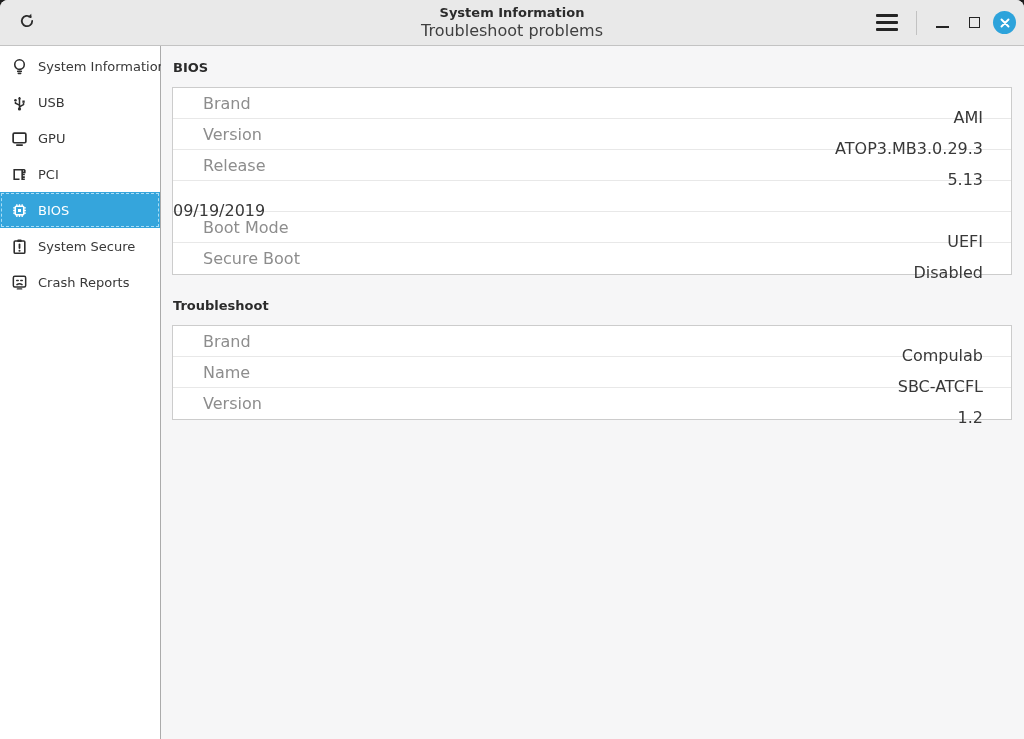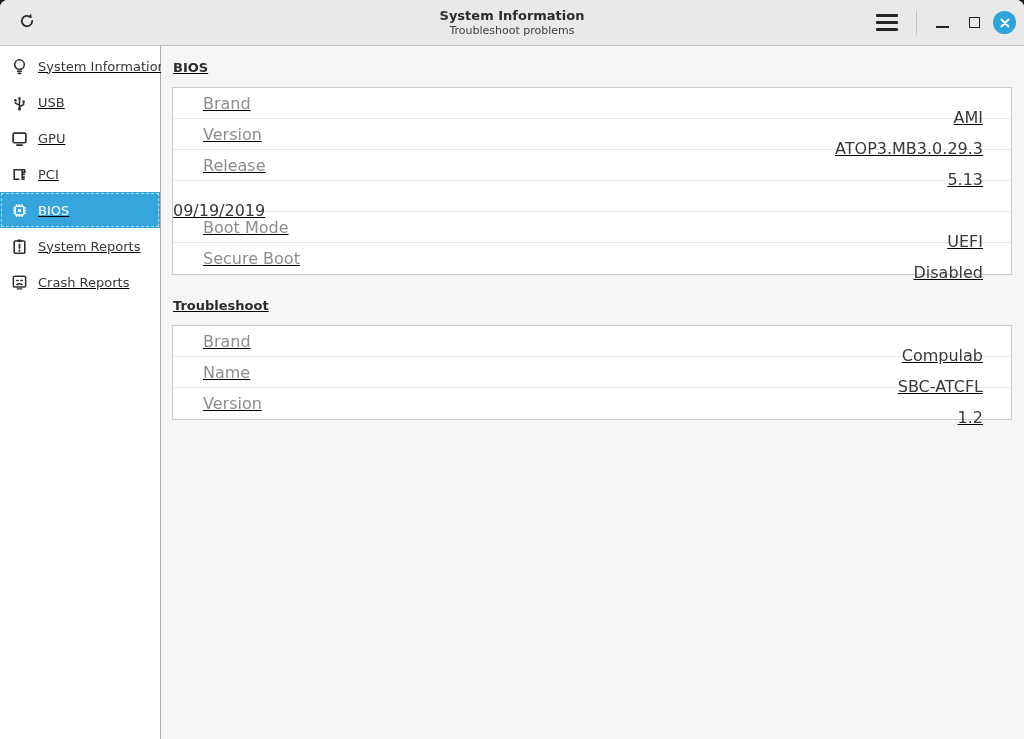--- a/index.html
+++ b/index.html
@@ -6,21 +6,20 @@
   html,body { background:#1d1d1d; }
   body { font-family:"DejaVu Sans","Liberation Sans",sans-serif; }
 
   .window {
     width:1024px; height:739px;
     background:#f6f6f7;
     border-radius:8px 8px 0 0;
     overflow:hidden;
     display:flex; flex-direction:column;
     position:relative;
-    text-decoration:underline;
   }
 
   
   .titlebar {
     height:46px; flex:0 0 46px;
     background:#e9e9e9;
     border-bottom:1px solid #c3c3c3;
     display:flex; align-items:center;
     position:relative;
   }
@@ -28,21 +27,21 @@
     width:30px; height:30px; margin-left:12px;
     display:flex; align-items:center; justify-content:center;
     border-radius:4px; cursor:pointer; color:#2b2b2b;
   }
   .title-stack {
     position:absolute; left:50%; top:50%;
     transform:translate(-50%,-50%);
     text-align:center; line-height:1.25;
   }
   .title-stack .title { font-size:13px; font-weight:bold; color:#2b2b2b; }
-  .title-stack .subtitle { font-size:11px; color:#3f3f3f; }
+  .title-stack .subtitle { font-size:16px; color:#3f3f3f; }
 
   .win-controls {
     margin-left:auto; display:flex; align-items:center;
     padding-right:8px; gap:6px;
   }
   .menu-btn {
     width:34px; height:30px; border-radius:4px;
     display:flex; flex-direction:column; align-items:center; justify-content:center;
     gap:4px; cursor:pointer;
   }
@@ -199,21 +198,21 @@
         </div>
         <div class="side-item">
           <span class="icn">
             <svg width="17" height="17" viewBox="0 0 16 16" fill="none" stroke="currentColor" stroke-width="1.5">
               <rect x="3" y="2.8" width="10" height="11.5" rx="1"></rect>
               <rect x="6" y="1.4" width="4" height="2.4" rx="0.6" fill="currentColor" stroke="none"></rect>
               <path d="M8 6v3.5" stroke-width="1.7" stroke-linecap="round"></path>
               <circle cx="8" cy="12" r="1" fill="currentColor" stroke="none"></circle>
             </svg>
           </span>
-          <span>System Reports</span>
+          <span>System Secure</span>
         </div>
         <div class="side-item">
           <span class="icn">
             <svg width="17" height="17" viewBox="0 0 16 16" fill="none" stroke="currentColor" stroke-width="1.4">
               <rect x="2.2" y="2.2" width="11.6" height="10" rx="1.4"></rect>
               <path d="M5.4 6.2h1.4M9.2 6.2h1.4" stroke-linecap="round"></path>
               <path d="M5.6 10 Q8 8.2 10.4 10" stroke-linecap="round"></path>
               <path d="M6 14h4" stroke-linecap="round"></path>
             </svg>
           </span>

